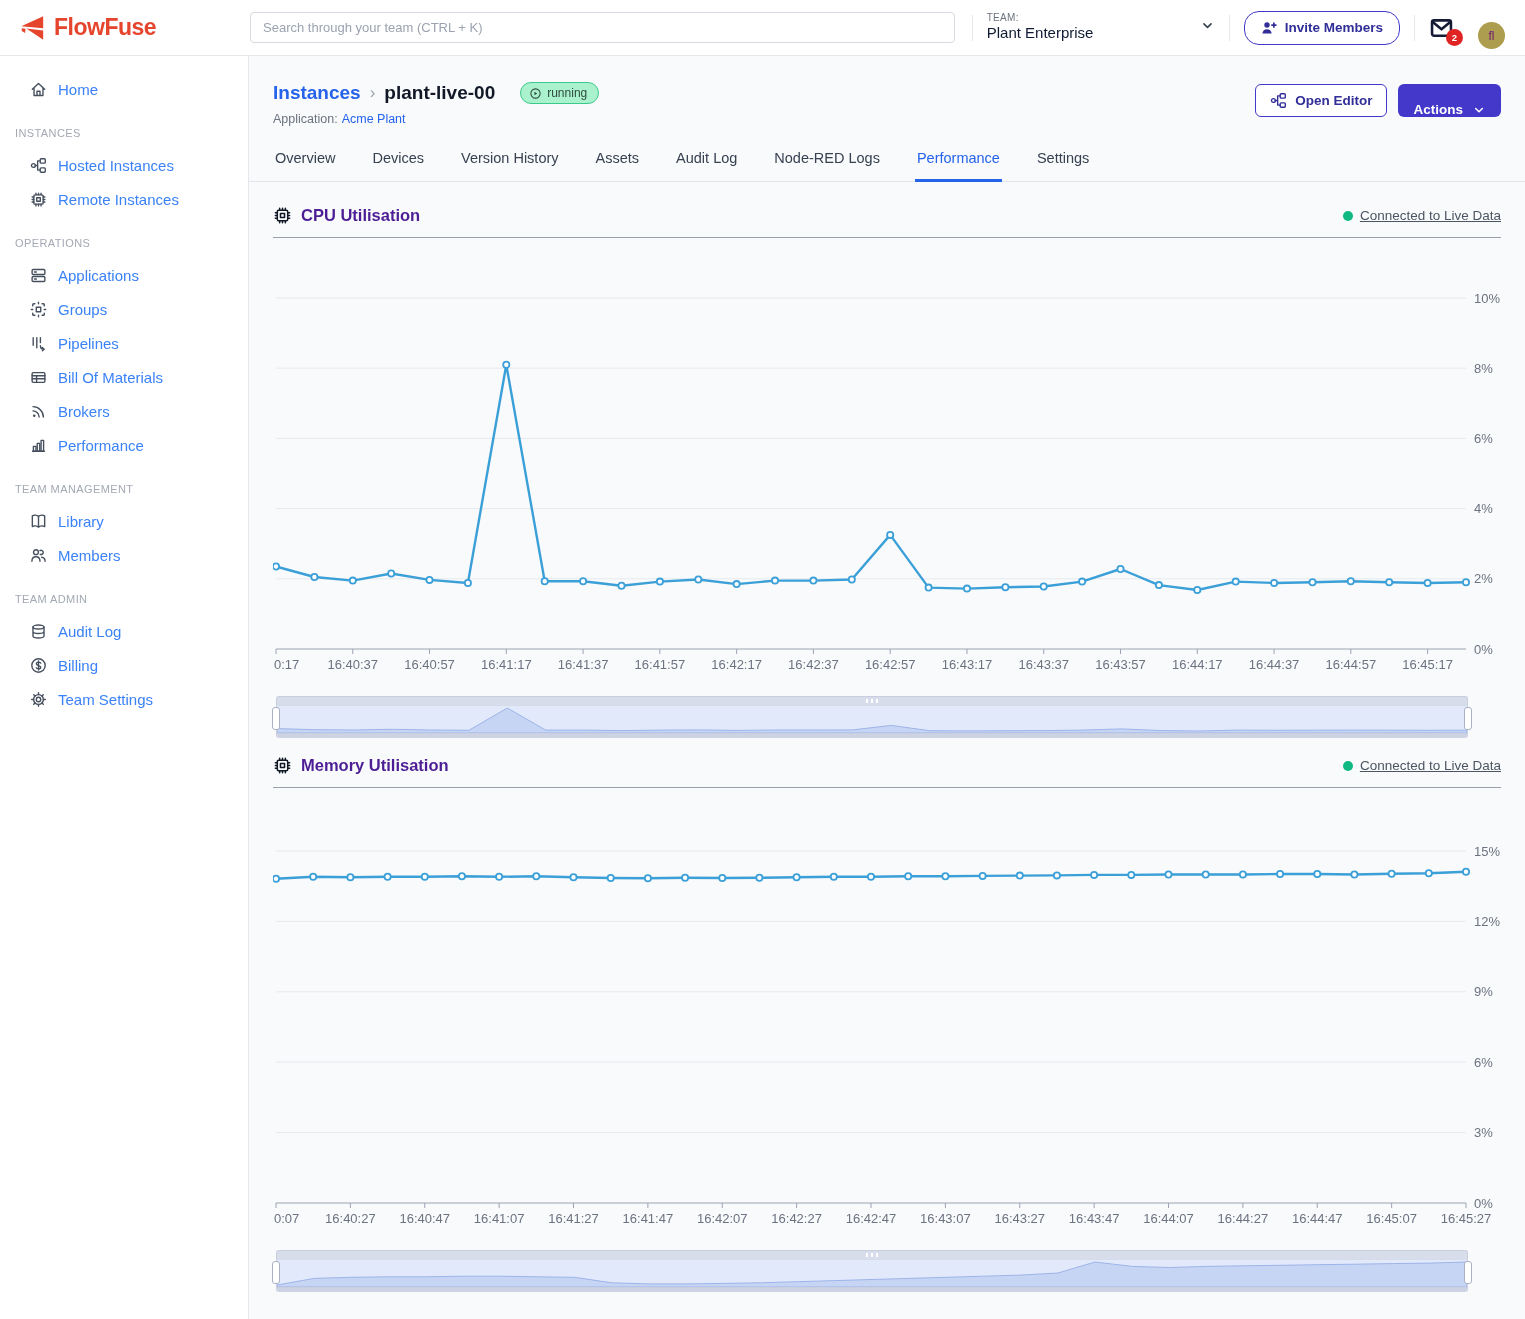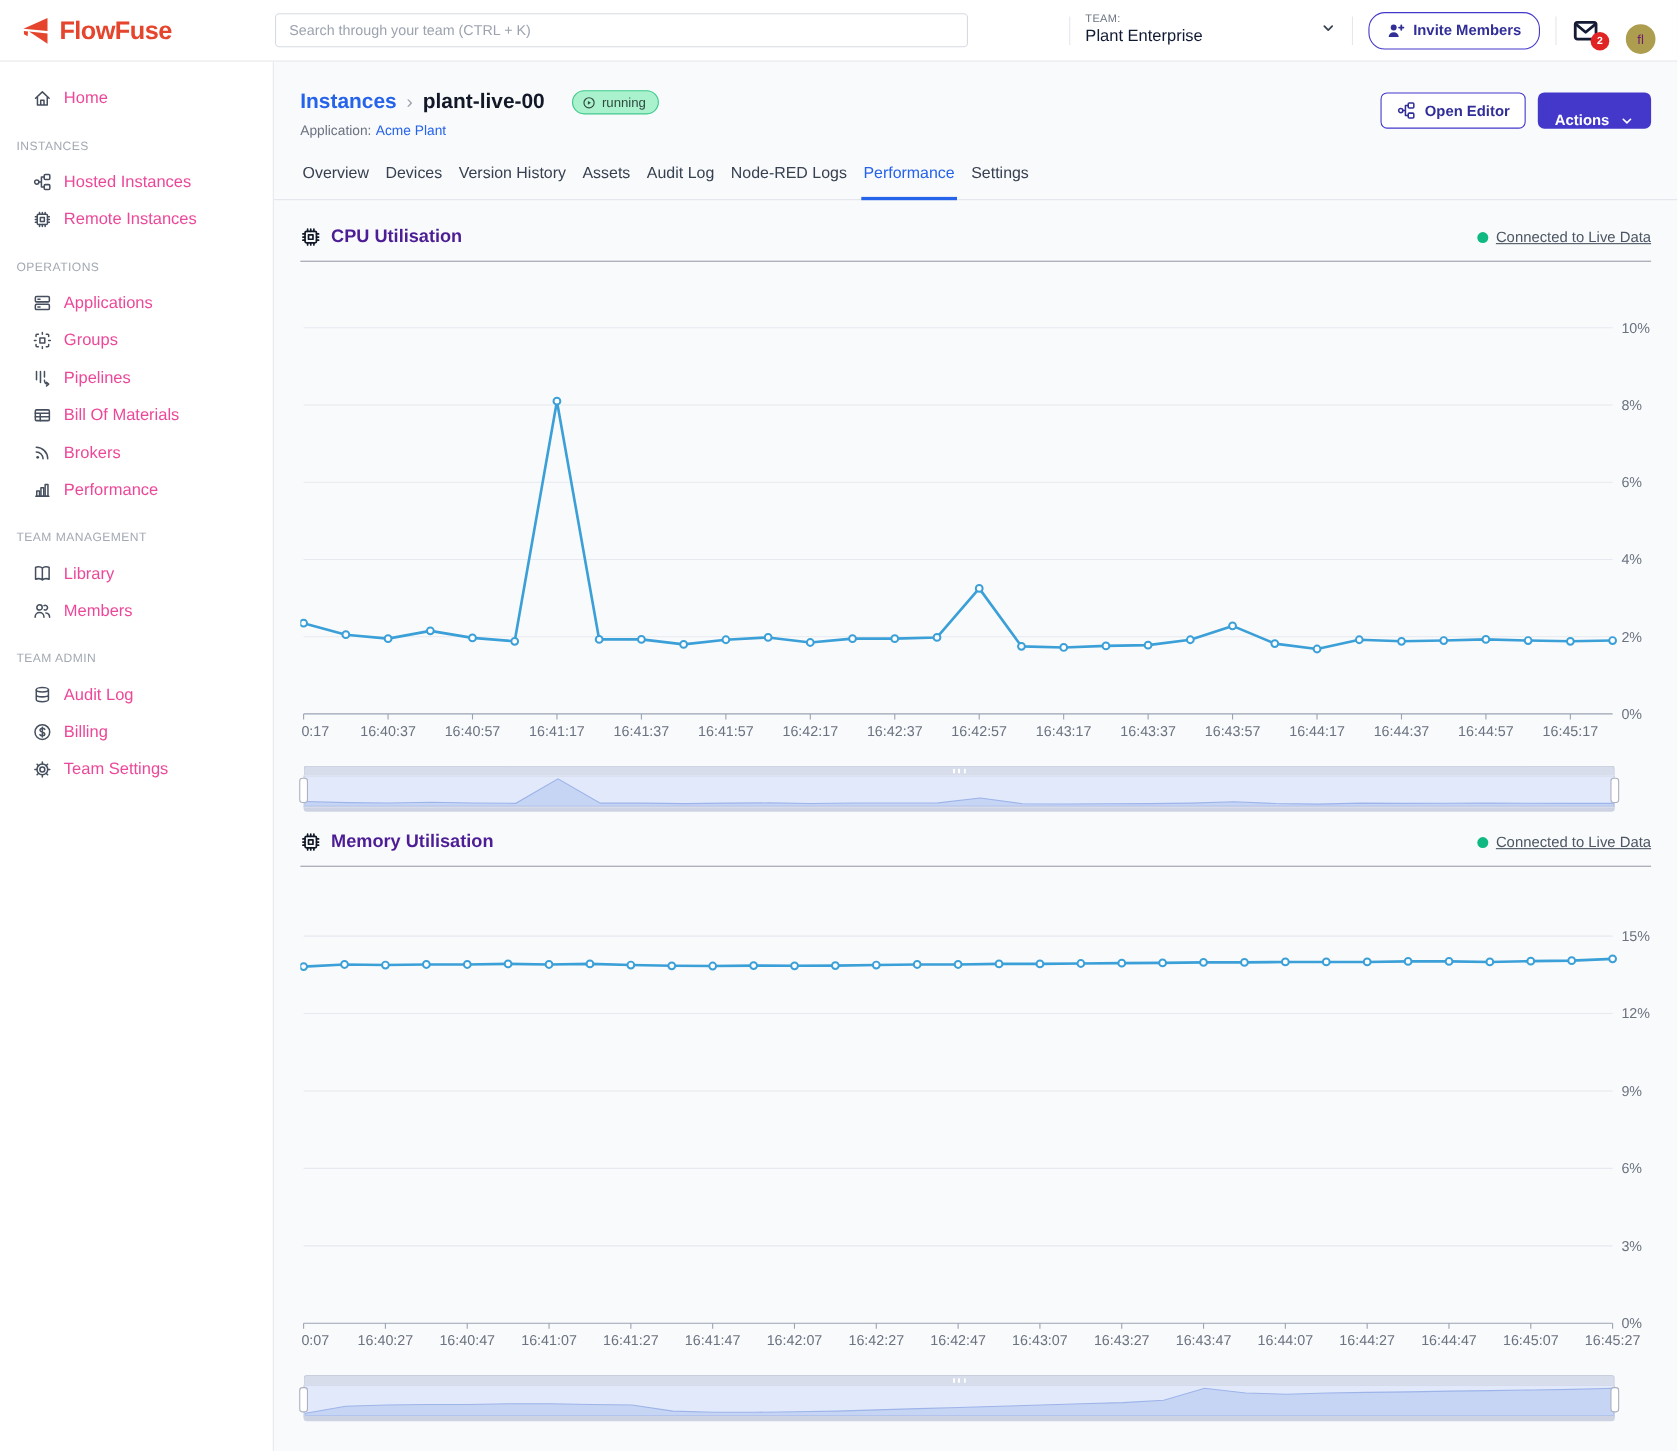--- a/index.html
+++ b/index.html
@@ -4,21 +4,21 @@
 <style>
   * { box-sizing: border-box; margin: 0; padding: 0; }
   html,body { width:1525px; height:1319px; overflow:hidden; background:#fff;
     font-family:"Liberation Sans", sans-serif; color:#1f2937; }
   
   .topbar { height:56px; background:#fff; border-bottom:1px solid #e5e7eb;
     display:flex; align-items:center; padding:0 20px 0 18px; position:relative; z-index:5; }
   .logo { display:flex; align-items:center; gap:8px; width:232px; cursor:pointer; }
   .logo-mark svg { width:28px; height:28px; display:block; }
   .logo-text { font-size:23px; font-weight:bold; color:#e5442d; letter-spacing:-0.5px; }
-  .search { width:630px; height:31px; border:1px solid #d6dae1; border-radius:4px;
+  .search { width:705px; height:31px; border:1px solid #d6dae1; border-radius:4px;
     padding:0 12px; font-size:13px; color:#374151; background:#fff; outline:none; }
   .search::placeholder { color:#9ca3af; }
   .tb-right { margin-left:auto; display:flex; align-items:center; }
   .vdiv { width:1px; height:26px; background:#e5e7eb; margin:0 14px; }
   .team-select { display:flex; align-items:center; width:228px; cursor:pointer; }
   .team-texts { display:flex; flex-direction:column; line-height:1.25; }
   .team-label { font-size:10px; color:#6b7280; letter-spacing:0.3px; }
   .team-name { font-size:15px; color:#111a33; }
   .tb-chevron { margin-left:auto; color:#374151; }
   .tb-chevron svg { width:15px; height:15px; }
@@ -30,21 +30,21 @@
   .mail-icon svg { width:25px; height:24px; display:block; }
   .mail-badge { position:absolute; right:-9px; bottom:-6px; min-width:17px; height:17px;
     background:#e02424; color:#fff; border-radius:50%; font-size:9.5px; font-weight:bold;
     display:flex; align-items:center; justify-content:center; padding:0 4px; }
   .avatar { width:27px; height:27px; border-radius:50%; background:#ad9d4e; color:#701a75;
     font-size:12px; display:flex; align-items:center; justify-content:center; cursor:pointer;margin-top:16px; }
   
   .app { display:flex; height:1263px; }
   .sidebar { width:249px; background:#fff; border-right:1px solid #e5e7eb; padding-top:16px; flex:none; }
   .nav-item { display:flex; align-items:flex-end; gap:11px; padding:8.5px 8px 8.5px 30px;
-    font-size:15px; color:#ec4899; cursor:pointer; }
+    font-size:15px; color:#3b82f6; cursor:pointer; }
   .nav-icon { color:#464f5e; display:flex; }
   .nav-icon svg { width:17px; height:17px; }
   .nav-header { padding:21px 0 9px 15px; font-size:11px; color:#a3a9b3; letter-spacing:0.4px; }
   .main { flex:1; background:#f9fafb; padding:0 24px; position:relative; overflow:hidden; }
   
   .page-head { padding-top:26px; position:relative; }
   .bc-row { display:flex; align-items:center; gap:9px; }
   .bc-root { font-size:19px; font-weight:bold; color:#2563eb; text-decoration:none; cursor:pointer; }
   .bc-sep { font-size:17px; color:#9ca3af; }
   .bc-name { font-size:19px; font-weight:bold; color:#111827; }
@@ -59,21 +59,21 @@
   .open-editor { display:flex; align-items:center; gap:8px; height:33px; padding:0 14px;
     background:#fff; border:1.5px solid #4338ca; border-radius:6px; color:#312e98;
     font-size:13.5px; font-weight:bold; cursor:pointer; font-family:inherit;text-align:center; }
   .oe-icon svg { width:17px; height:17px; display:block; }
   .actions-btn { display:flex; align-items:flex-end; gap:9px; height:33px; padding:0 15px;
     background:#4338ca; border:none; border-radius:6px; color:#fff;
     font-size:13.5px; font-weight:bold; cursor:pointer; font-family:inherit; }
   .ab-chevron { color:#fff; display:flex; }
   .ab-chevron svg { width:14px; height:14px; }
   
-  .tabs { margin:18px -24px 13px; padding:0 24px; display:flex; gap:11px;
+  .tabs { margin:18px -24px 13px; padding:0 24px; display:flex; gap:33px;
     border-bottom:1px solid #e2e5ea; }
   .tab { padding:6px 2px 13px; font-size:14.5px; color:#374151; cursor:pointer;
     border-bottom:3px solid transparent; margin-bottom:-1px; }
   .tab.active { color:#2563eb; border-bottom-color:#2563eb; }
   
   .section-head { display:flex; align-items:center; gap:9px; padding:11px 0 12px;
     border-bottom:1px solid #99a0ac; margin-top:7px; }
   .sh-icon { color:#111827; display:flex; }
   .sh-icon svg { width:19px; height:19px; }
   .sh-title { font-size:16.5px; font-weight:bold; color:#4c1d95; }

